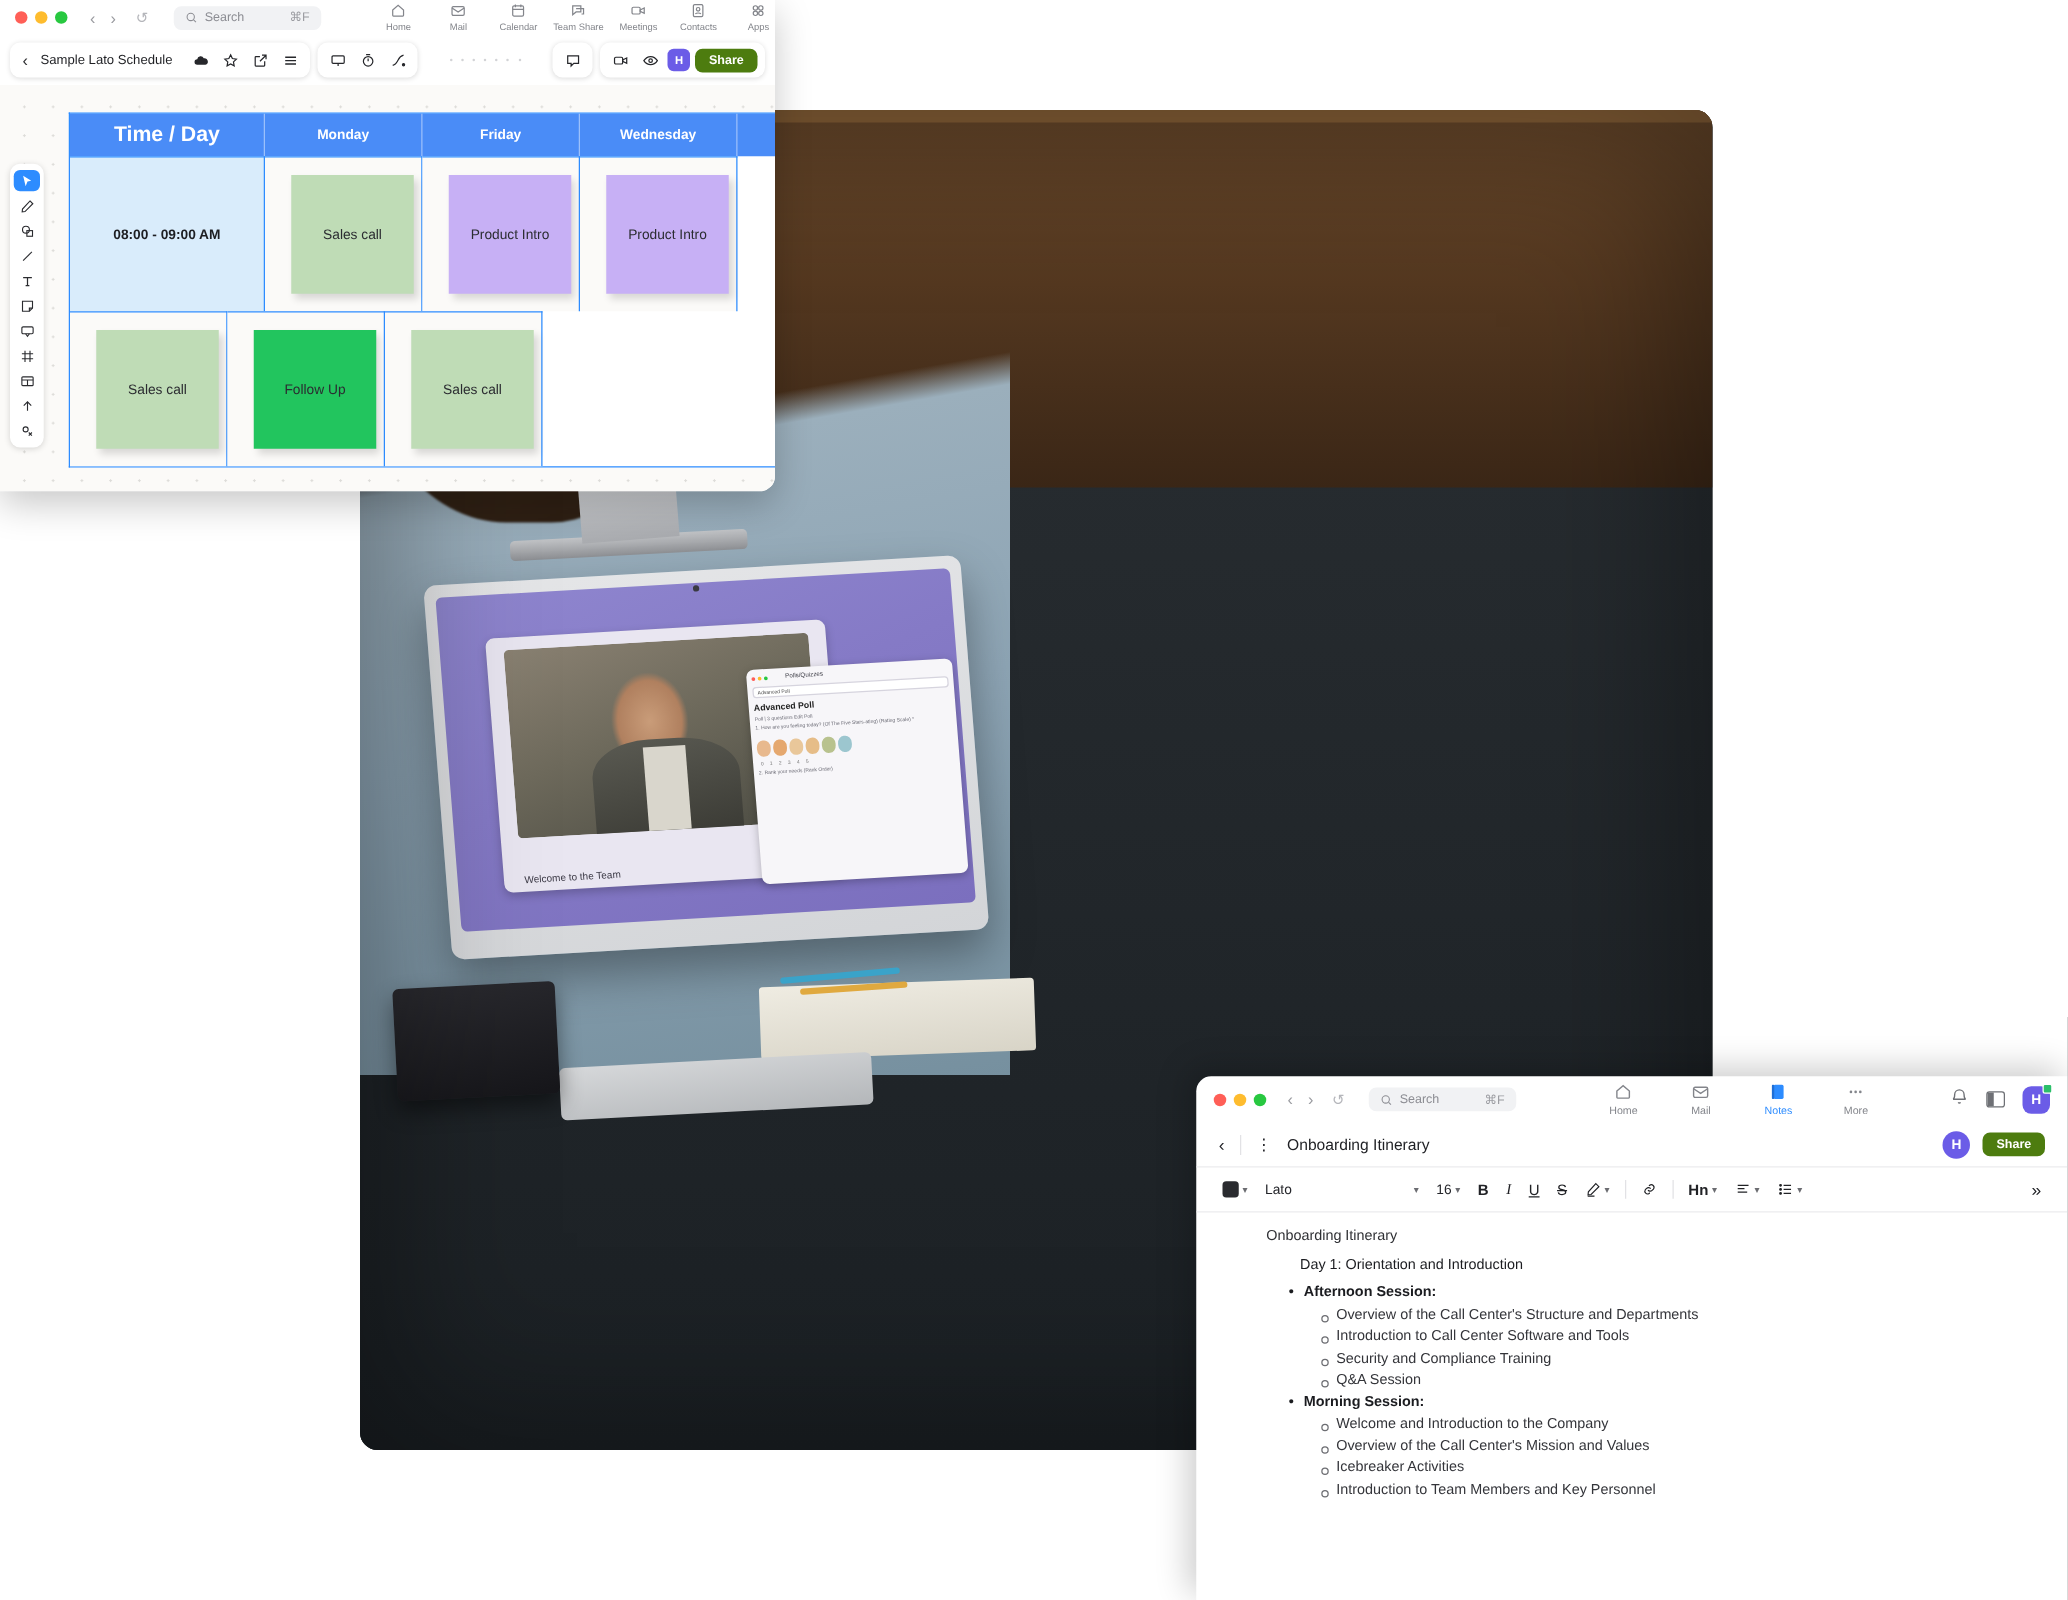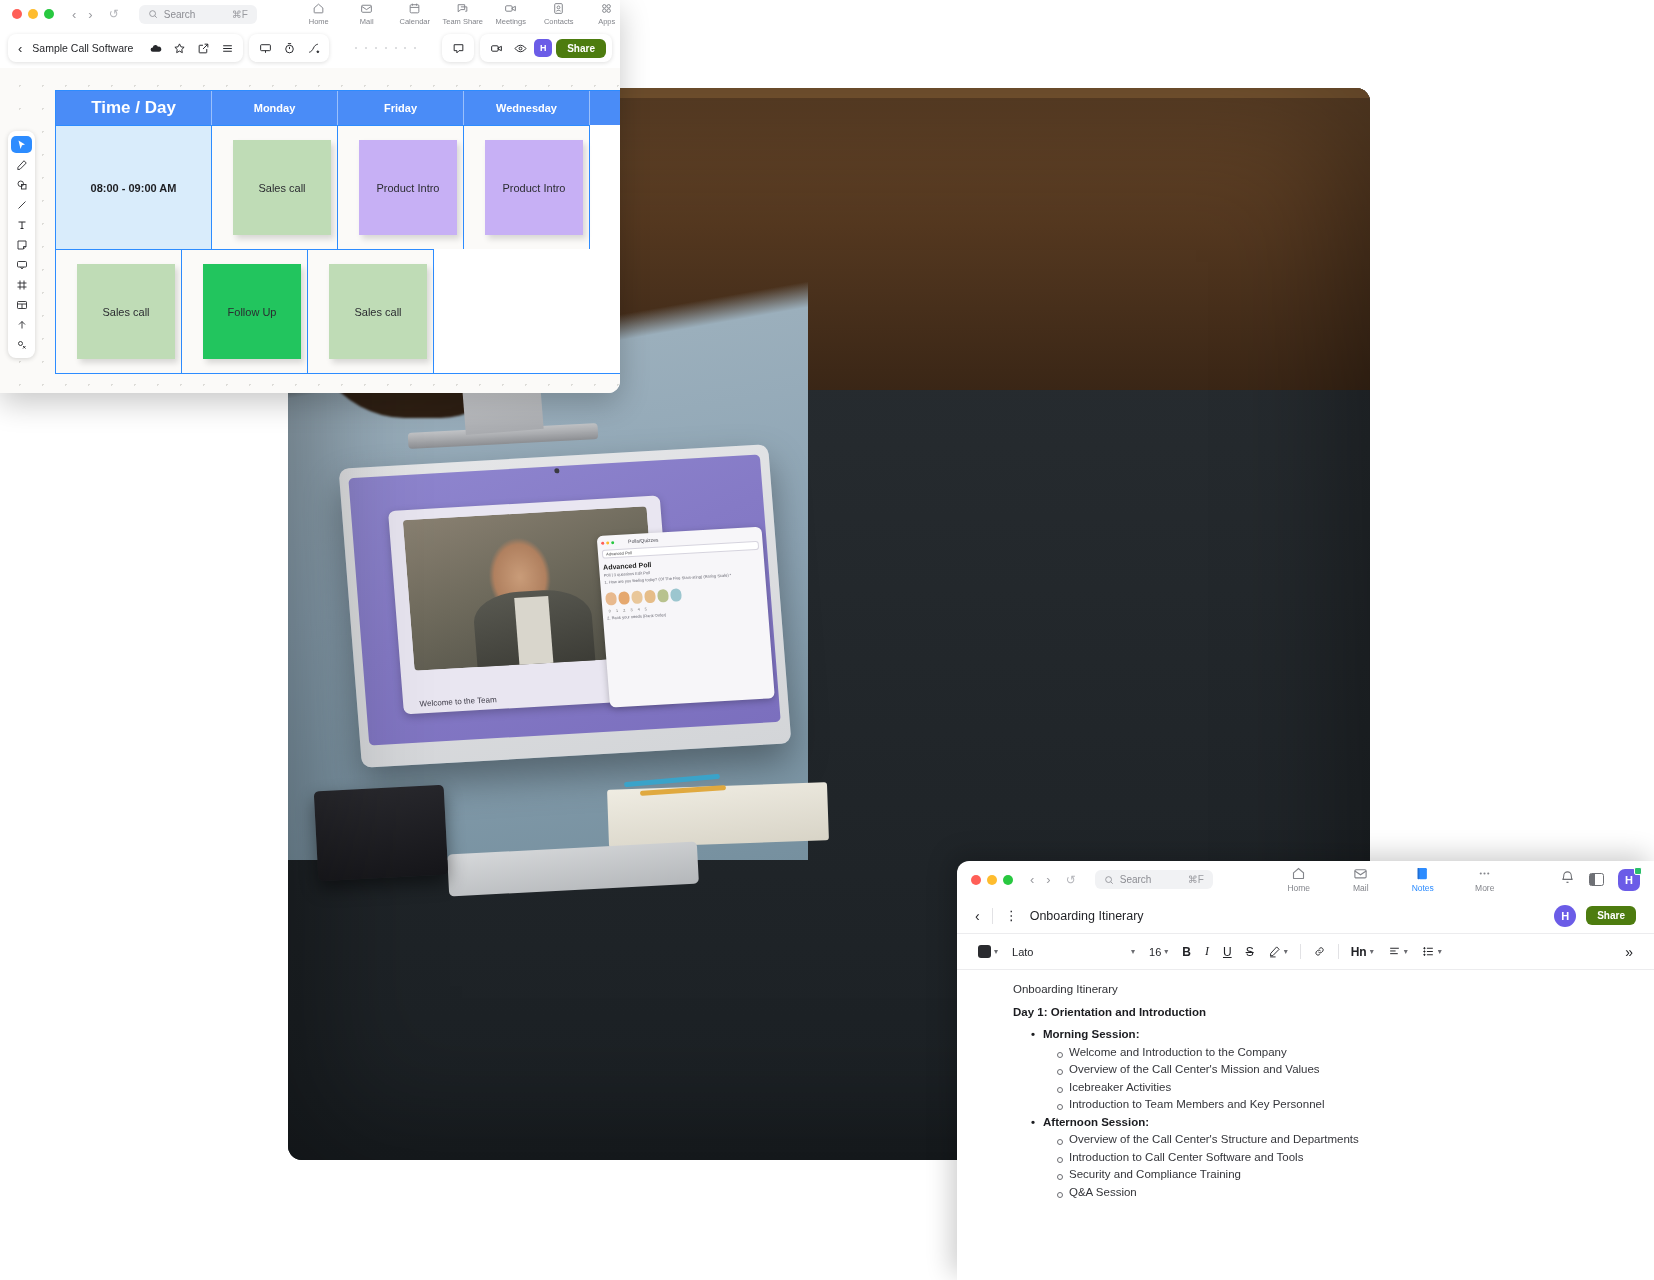--- a/index.html
+++ b/index.html
@@ -367,21 +367,21 @@
   .fmt { display:flex; align-items:center; gap:3px; padding: 0 7px; font-size:12px; }
   .caret { font-size:8px; color:#6b6c71; }
   .color-sw { width:13px; height:13px; border-radius:3px; background:#2a2b2f; }
   .font-name { font-size:11px; color:#24252a; width: 116px; }
   .font-size { font-size:11px; color:#24252a; }
   .fmt .b { font-weight:bold; } .fmt .i { font-style:italic; font-family:"Liberation Serif",serif; }
   .fmt .u { text-decoration:underline; } .fmt .s { text-decoration:line-through; }
   .fmt-sep { width:1px; height:15px; background:#e2e2e5; margin: 0 5px; }
   .nt-body { padding: 14px 22px 0 56px; font-size: 11.5px; color:#2f3034; line-height: 1.0; }
   .nt-body p { margin-bottom: 11px; }
-  .nt-body p.h { font-weight: bold; color:#1b1c20; }
+  .nt-body p.h { font-weight: normal; color:#1b1c20;margin-left:27px; }
   .nt-ul { list-style: none; margin-left: 16px; }
   .nt-li-b { font-weight:bold; color:#1b1c20; margin-bottom: 6px; position:relative; padding-left:14px; }
   .nt-li-b::before { content:"•"; position:absolute; left:2px; }
   .nt-ul2 { list-style:none; margin-left: 26px; }
   .nt-li { margin-bottom: 6px; position:relative; padding-left: 14px; color:#34353a; }
   .nt-li::before {
     content:""; position:absolute; left:2px; top:5px; width:4px; height:4px;
     border:1px solid #6c6d72; border-radius:50%;
   }
 </style>
@@ -535,21 +535,21 @@
             </svg>
           <span>Apps</span>
         </div>
 
       </div>
     </div>
 
     <div class="wb-toolbar">
       <div class="tb-group">
         <span class="tb-back">‹</span>
-        <span class="tb-title">Sample Call Software</span>
+        <span class="tb-title">Sample Lato Schedule</span>
         <span class="tb-ico">
             <svg viewBox="0 0 24 24" fill="currentColor">
               <path d="M7 18a4 4 0 0 1 0-8 5 5 0 0 1 9.6-1.4A3.8 3.8 0 0 1 19 18z"></path>
             </svg>
           </span>
         <span class="tb-ico">
             <svg viewBox="0 0 24 24" fill="none" stroke="currentColor" stroke-width="1.8">
               <path d="m12 3.5 2.6 5.4 5.9.8-4.3 4.1 1 5.8-5.2-2.8-5.2 2.8 1-5.8L3.5 9.7l5.9-.8z"></path>
             </svg>
           </span>
@@ -854,34 +854,34 @@
           <span class="caret">▾</span>
         </span>
       <span class="fmt" style="margin-left:auto;font-size:14px">»</span>
     </div>
 
     <div class="nt-body">
       <p>Onboarding Itinerary</p>
       <p class="h">Day 1: Orientation and Introduction</p>
       <ul class="nt-ul">
         <li>
+          <div class="nt-li-b">Afternoon Session:</div>
+          <ul class="nt-ul2">
+            <li class="nt-li">Overview of the Call Center's Structure and Departments</li>
+            <li class="nt-li">Introduction to Call Center Software and Tools</li>
+            <li class="nt-li">Security and Compliance Training</li>
+            <li class="nt-li">Q&amp;A Session</li>
+          </ul>
+        </li>
+        <li>
           <div class="nt-li-b">Morning Session:</div>
           <ul class="nt-ul2">
             <li class="nt-li">Welcome and Introduction to the Company</li>
             <li class="nt-li">Overview of the Call Center's Mission and Values</li>
             <li class="nt-li">Icebreaker Activities</li>
             <li class="nt-li">Introduction to Team Members and Key Personnel</li>
           </ul>
         </li>
-        <li>
-          <div class="nt-li-b">Afternoon Session:</div>
-          <ul class="nt-ul2">
-            <li class="nt-li">Overview of the Call Center's Structure and Departments</li>
-            <li class="nt-li">Introduction to Call Center Software and Tools</li>
-            <li class="nt-li">Security and Compliance Training</li>
-            <li class="nt-li">Q&amp;A Session</li>
-          </ul>
-        </li>
       </ul>
     </div>
   </div>
 
 </div>
 
 </body></html>

